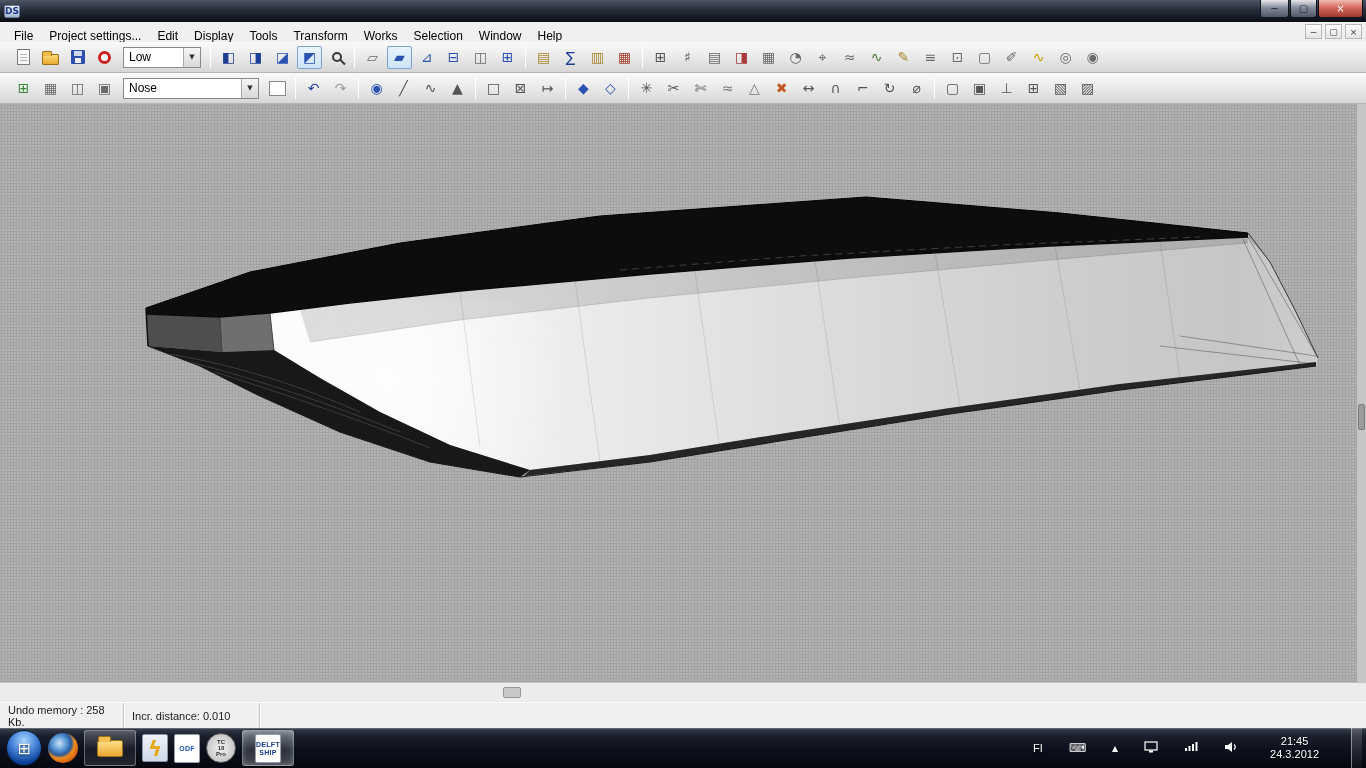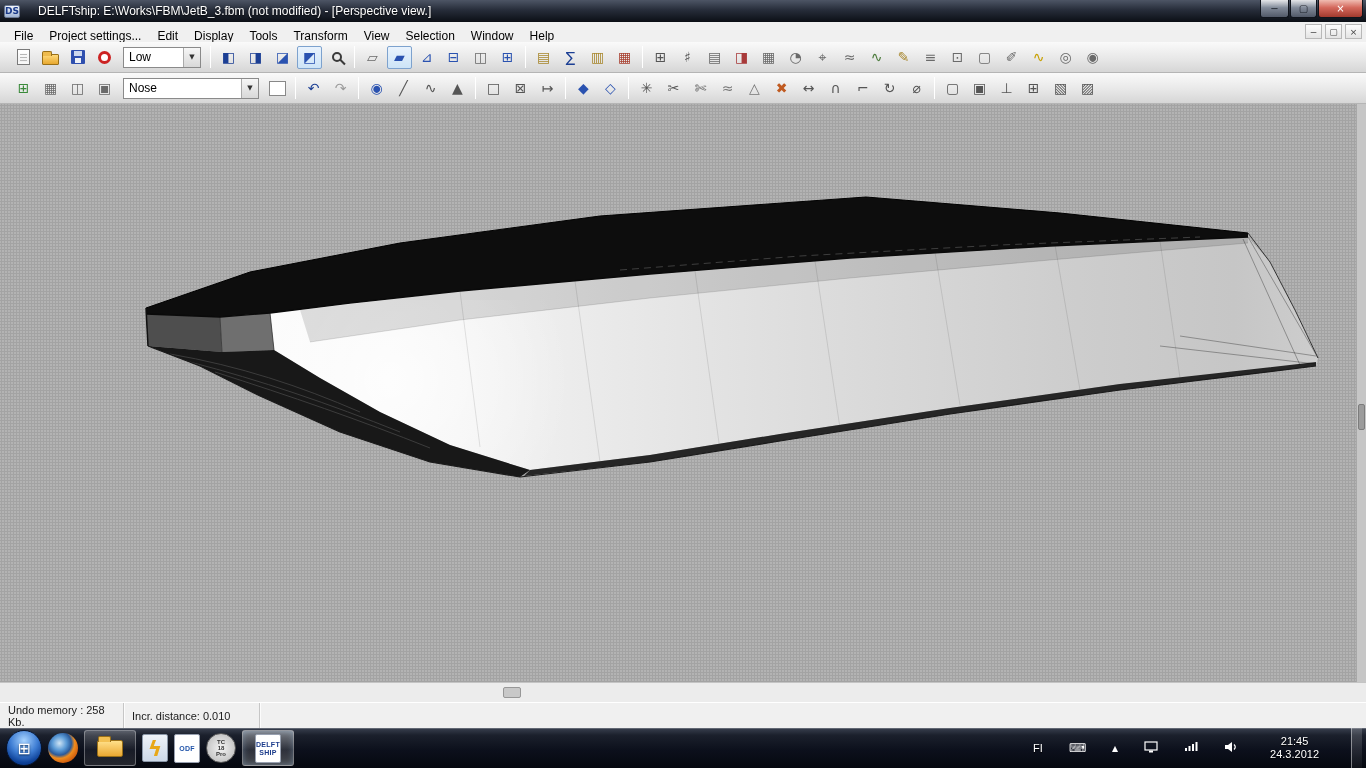--- a/index.html
+++ b/index.html
@@ -119,36 +119,35 @@
   #tray .sym{font-family:"DejaVu Sans",sans-serif;font-size:12px}
   #clock{display:flex;flex-direction:column;align-items:center;justify-content:center;font-size:11px;line-height:13px;padding:0 6px;text-shadow:0 1px 1px #000}
   #show-desktop{width:11px;height:40px;border-left:1px solid rgba(255,255,255,.45);
     background:linear-gradient(rgba(255,255,255,.18),rgba(255,255,255,.04))}
 </style>
 </head>
 <body>
 
 <div id="titlebar">
   <span id="app-icon">DS</span>
-  <span id="title-text">DELFTship: E:\Works\FBM\JetB_3.fbm (not modified) - [Perspective view.]</span>
   <div id="win-controls">
     <div class="win-btn min">−</div>
     <div class="win-btn max">▢</div>
     <div class="win-btn close">×</div>
   </div>
 </div>
 
 <div id="menubar">
   <span class="menu-item">File</span>
   <span class="menu-item">Project settings...</span>
   <span class="menu-item">Edit</span>
   <span class="menu-item">Display</span>
   <span class="menu-item">Tools</span>
   <span class="menu-item">Transform</span>
-  <span class="menu-item">View</span>
+  <span class="menu-item">Works</span>
   <span class="menu-item">Selection</span>
   <span class="menu-item">Window</span>
   <span class="menu-item">Help</span>
   <div id="mdi-controls">
     <div class="mdi-btn">−</div>
     <div class="mdi-btn">▢</div>
     <div class="mdi-btn">×</div>
   </div>
 </div>
 

